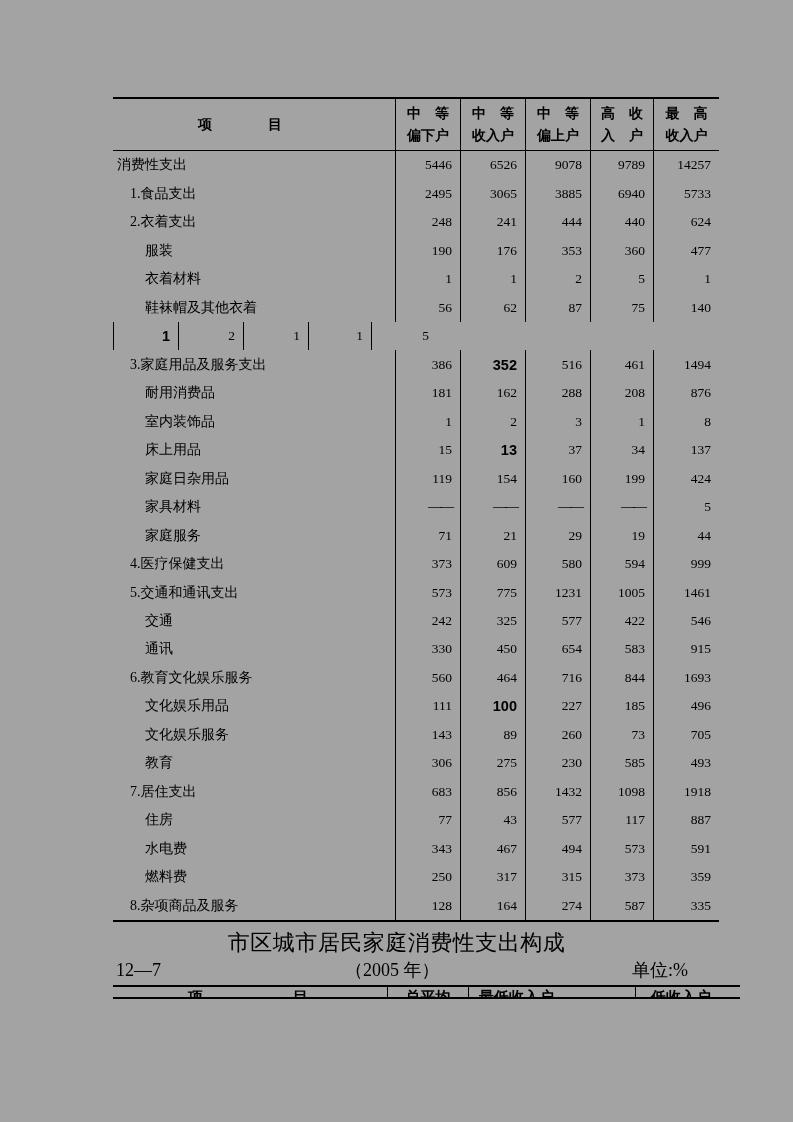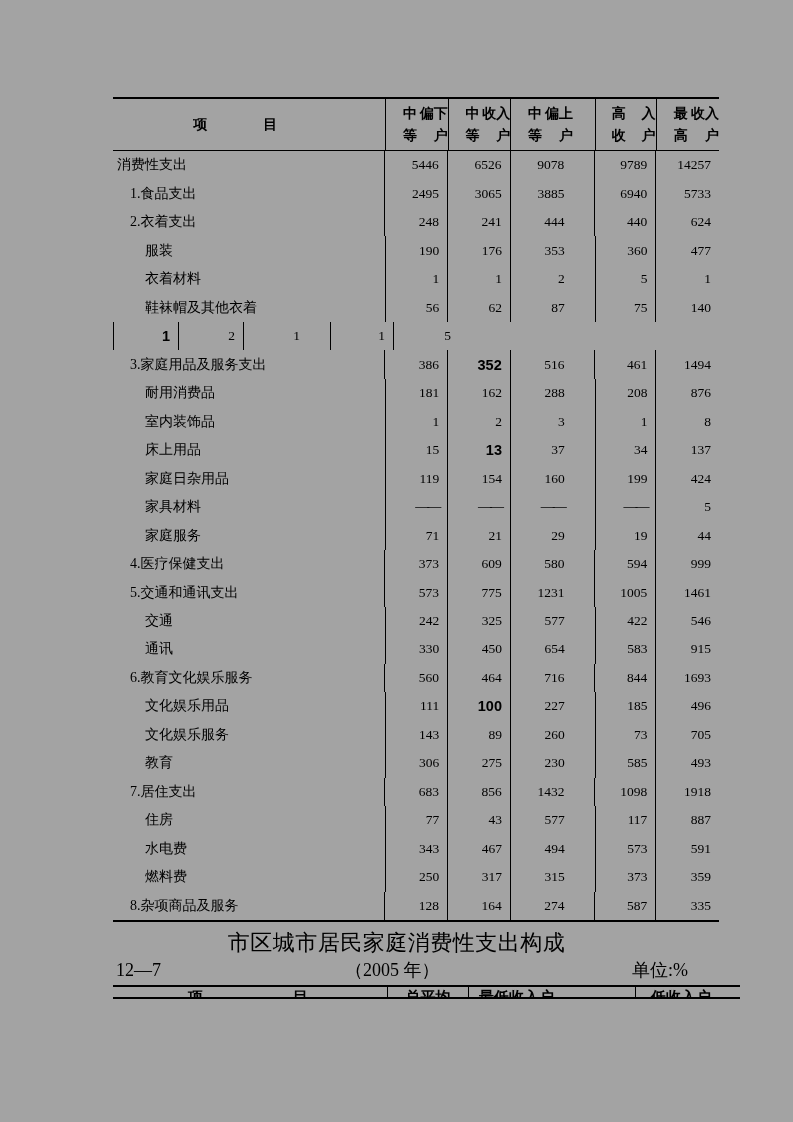--- a/index.html
+++ b/index.html
@@ -15,23 +15,23 @@
     display:flex; height:54px; border-top:2px solid #000; border-bottom:1px solid #000;
     font-weight:bold; font-size:14px;
   }
   .t1-body { display:flex; flex-direction:column; height:771px; border-bottom:2px solid #000; }
   .trow { display:flex; flex:1 1 0; align-items:center; }
   .c  { height:100%; }
   .c0 { width:282px; }
   .c1 { width:65px; border-left:1px solid #000; }
   .c2 { width:65px; border-left:1px solid #000; }
   .c3 { width:65px; border-left:1px solid #000; }
-  .c4 { width:63px; border-left:1px solid #000;margin-left:22px; }
+  .c4 { width:63px; border-left:1px solid #000; }
   .c5 { width:66px; border-left:1px solid #000; }
-  .hc { display:flex; flex-direction:row; justify-content:center; align-items:center;
+  .hc { display:flex; flex-direction:column; justify-content:center; align-items:center;
         line-height:22px; padding-top:0;text-align:right; }
   .hc0 { display:flex; align-items:center; justify-content:center; padding-right:28px; }
   .trow .c { display:flex; align-items:center; }
   .lbl { font-size:14px;text-align:center; }
   .ind0 { padding-left:4px; }
   .ind1 { padding-left:17px; }
   .ind2 { padding-left:32px; }
   .num { justify-content:flex-end; padding-right:8px; font-size:13.5px; }
   .num.sans { font-family:"Liberation Sans","DejaVu Sans",sans-serif; font-weight:600; font-size:14.5px; }
   .num.dash { font-size:14px; letter-spacing:-2px; }

